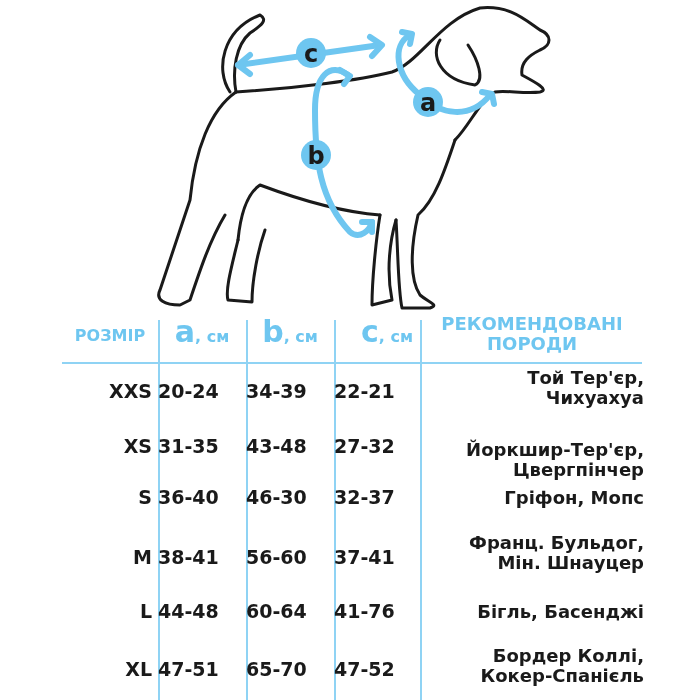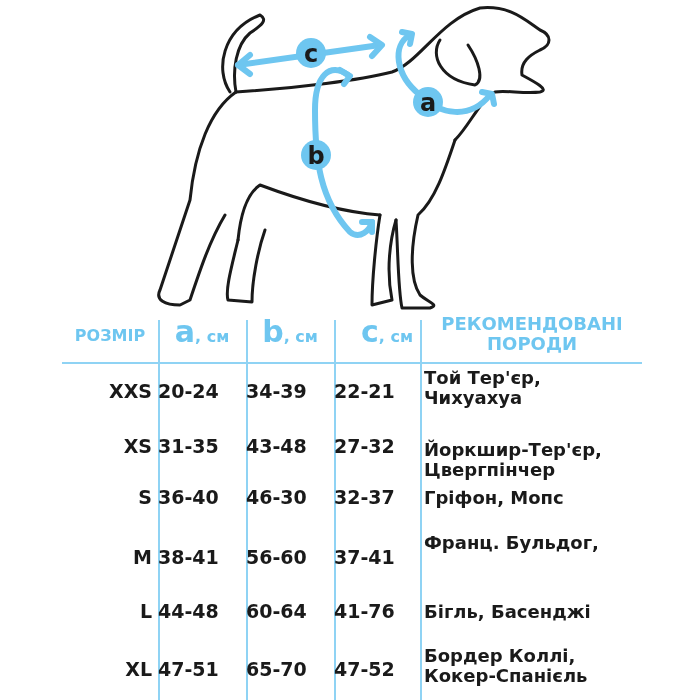--- a/index.html
+++ b/index.html
@@ -13,21 +13,21 @@
     .hdr .big { font-size: 30px; line-height: 48px; }
     .hdr .small { font-size: 16px; }
     .hdr-size { left: 0; width: 96px; font-size: 16px; line-height: 56px; top: 0; }
     .hdr-breeds { left: 360px; width: 220px; font-size: 18px; line-height: 20px; top: 6px; }
     .row { position: absolute; left: 0; width: 580px; font-weight: bold; font-size: 19px; }
     .cell { position: absolute; text-align: left; }
     .c-size { left: 0; width: 90px; text-align: right; }
     .c-a { left: 96px; width: 88px; }
     .c-b { left: 184px; width: 88px; }
     .c-c { left: 272px; width: 86px; }
-    .c-breed { left: 362px; width: 220px; text-align: left; font-size: 18px; line-height: 20px; }
+    .c-breed { left: 362px; width: 220px; text-align: right; font-size: 18px; line-height: 20px; }
   </style>
 </head>
 <body>
 
 <div class="illustration">
   <svg width="700" height="315" viewBox="0 0 700 315">
     <g fill="none" stroke="#1a1a1a" stroke-width="3" stroke-linecap="round" stroke-linejoin="round">
 
       <path d="M230 92 C215 70 222 30 260 15 C268 20 262 25 250 33 C236 45 232 70 236 92"></path>
 
@@ -126,20 +126,21 @@
     </div>
   </div>
 
   <div class="row" style="top:225px;height:44px">
     <div class="cell c-size" style="top:13px">M</div>
     <div class="cell c-a" style="top:13px">38-41</div>
     <div class="cell c-b" style="top:13px">56-60</div>
     <div class="cell c-c" style="top:13px">37-41</div>
     <div class="cell c-breed" style="top:0">
       <div>Франц. Бульдог,</div>
+      <div>Мін. Шнауцер</div>
     </div>
   </div>
 
   <div class="row" style="top:292px;height:40px">
     <div class="cell c-size" style="top:0">L</div>
     <div class="cell c-a" style="top:0">44-48</div>
     <div class="cell c-b" style="top:0">60-64</div>
     <div class="cell c-c" style="top:0">41-76</div>
     <div class="cell c-breed" style="top:2px">
       <div>Бігль, Басенджі</div>

